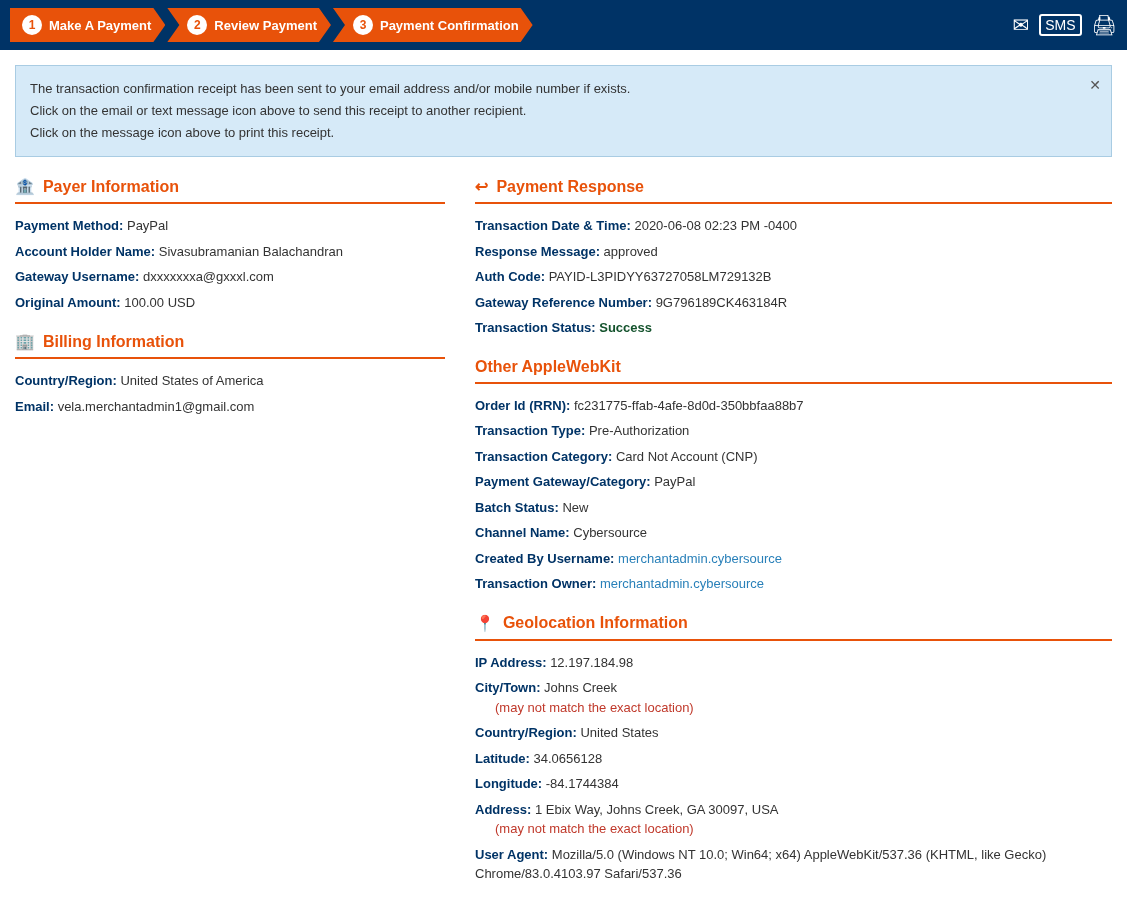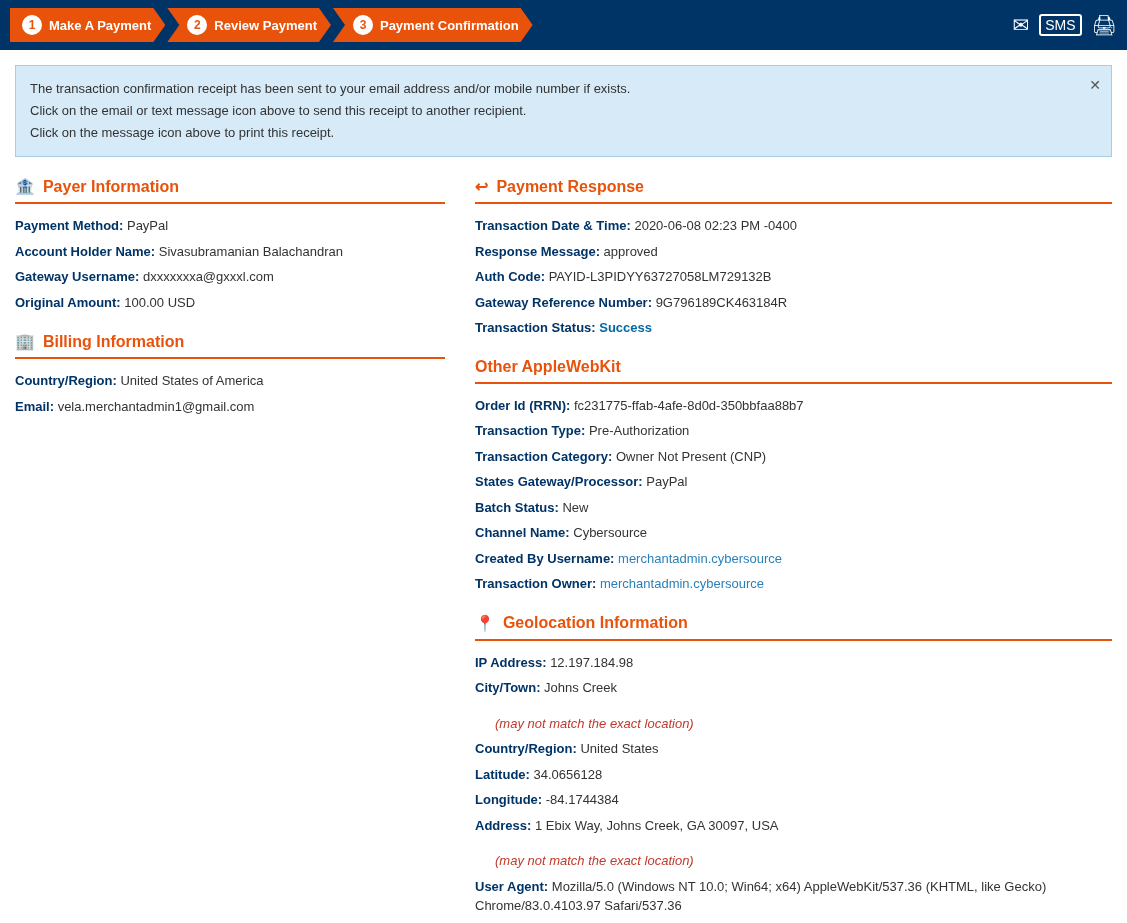--- a/index.html
+++ b/index.html
@@ -122,33 +122,31 @@
       color: #333;
     }
     .info-row .label {
       font-weight: bold;
       color: #003366;
     }
     .info-row .value {
       color: #333;
     }
     .info-row .value.success {
-      color: #0369a1;
+      color: #14532d;
       font-weight: bold;
     }
     .info-row .value.link {
       color: #2980b9;
     }
 
     .loc-note {
       color: #c0392b;
-      font-style: italic;
       margin-left: 20px;
       display: block;
-      margin-top: 16px;
     }
   </style>
 </head>
 <body>
 
 <div class="header">
   <div class="steps">
     <div class="step">
       <span class="step-number">1</span>
       <span>Make A Payment</span>
@@ -258,24 +256,24 @@
         <div class="info-row">
           <span class="label">Order Id (RRN): </span>
           <span class="value">fc231775-ffab-4afe-8d0d-350bbfaa88b7</span>
         </div>
         <div class="info-row">
           <span class="label">Transaction Type: </span>
           <span class="value">Pre-Authorization</span>
         </div>
         <div class="info-row">
           <span class="label">Transaction Category: </span>
-          <span class="value">Owner Not Present (CNP)</span>
-        </div>
-        <div class="info-row">
-          <span class="label">States Gateway/Processor: </span>
+          <span class="value">Card Not Account (CNP)</span>
+        </div>
+        <div class="info-row">
+          <span class="label">Payment Gateway/Category: </span>
           <span class="value">PayPal</span>
         </div>
         <div class="info-row">
           <span class="label">Batch Status: </span>
           <span class="value">New</span>
         </div>
         <div class="info-row">
           <span class="label">Channel Name: </span>
           <span class="value">Cybersource</span>
         </div>

